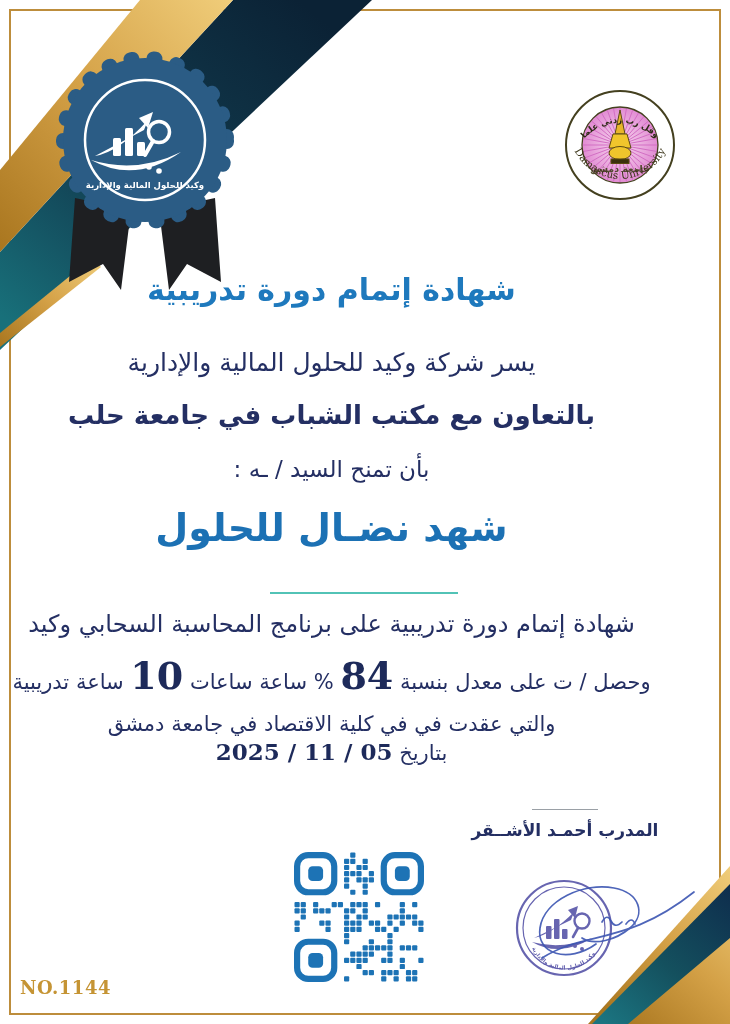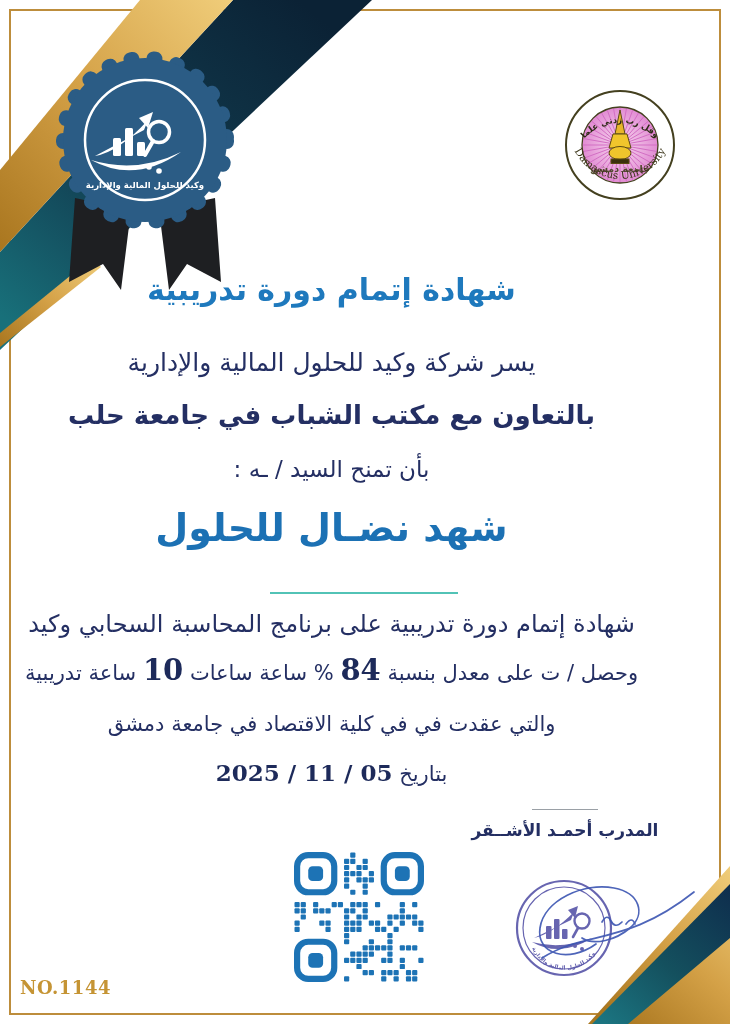--- a/index.html
+++ b/index.html
@@ -12,22 +12,22 @@
   .txt{position:absolute;left:0;width:663px;text-align:center;direction:rtl;color:#242f63;z-index:3;}
   .t-title{top:272px;font-size:30px;font-weight:700;color:#1e79bd;}
   .t-intro1{top:348px;font-size:25px;font-weight:500;}
   .t-intro2{top:400px;font-size:26px;font-weight:700;}
   .t-intro3{top:456px;font-size:23px;}
   .t-name{top:506px;font-size:38px;font-weight:800;color:#1c71b4;letter-spacing:1px;}
   .name-underline{position:absolute;left:270px;top:592px;width:188px;height:2px;background:#52c3b6;z-index:3;}
   .t-body1{top:610px;font-size:24px;}
   .t-body2{top:653px;font-size:21px;}
   .t-body3{top:712px;font-size:21px;}
-  .t-date{top:759px;font-size:21px;}
-  .num{font-family:"DejaVu Serif","Liberation Serif",serif;font-weight:700;font-size:29px;color:#1d2a5a;}
+  .t-date{top:738px;font-size:21px;}
+  .num{font-family:"DejaVu Serif","Liberation Serif",serif;font-weight:700;font-size:38px;color:#1d2a5a;}
   .datenum{font-family:"DejaVu Serif","Liberation Serif",serif;font-weight:700;font-size:23px;color:#1d2a5a;}
   .sig{position:absolute;width:210px;text-align:center;direction:rtl;color:#242f63;z-index:3;}
   .sig-left{left:38px;top:800px;}
   .sig-right{left:460px;top:800px;}
   .sig .stitle{font-size:17px;font-weight:700;}
   .sig .sline{width:66px;height:1px;background:#9aa0a6;margin:9px auto 10px auto;}
   .sig .sname{font-size:17px;font-weight:700;}
   .qr{position:absolute;left:294px;top:852px;width:130px;height:130px;z-index:3;}
   .stamp{position:absolute;left:498px;top:866px;width:215px;height:135px;z-index:4;overflow:visible;}
   .certno{position:absolute;left:20px;top:977px;font-family:"DejaVu Serif","Liberation Serif",serif;

